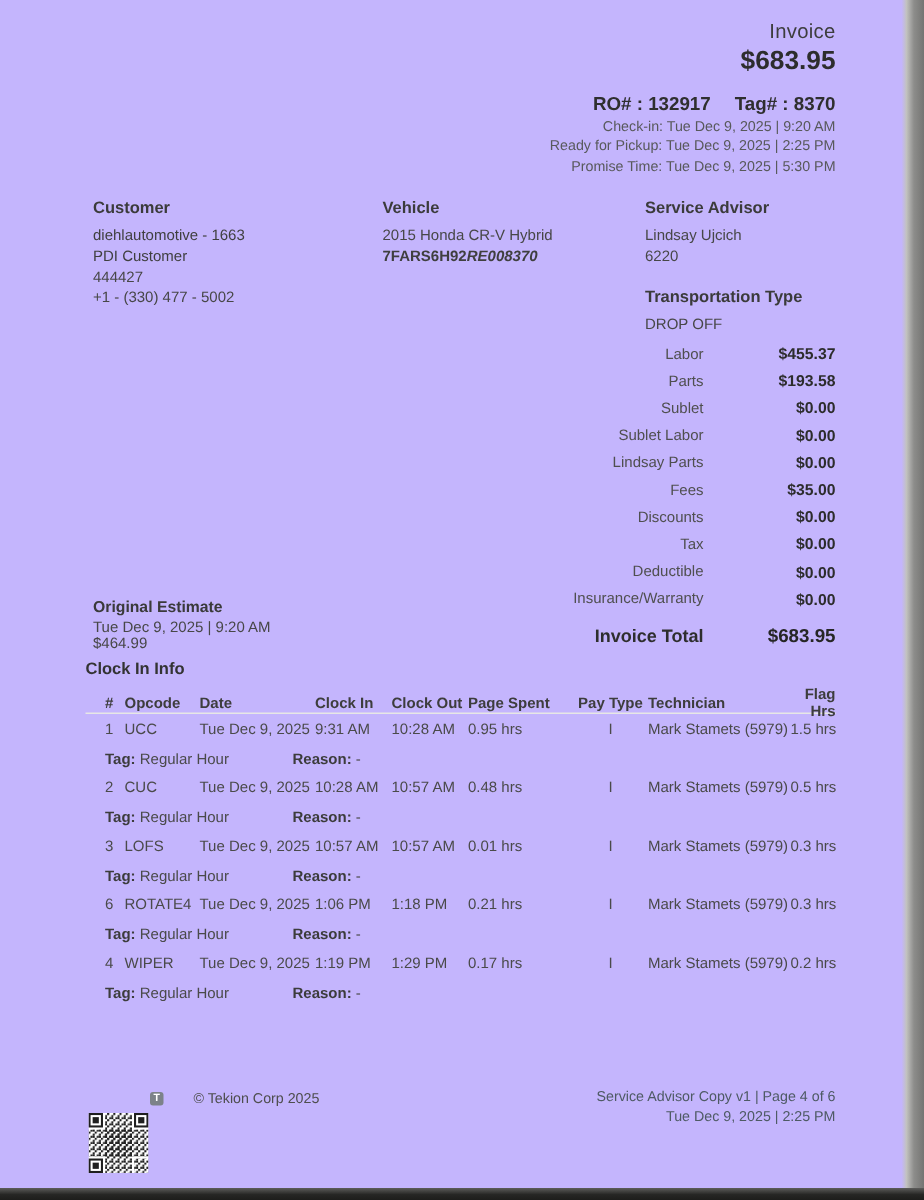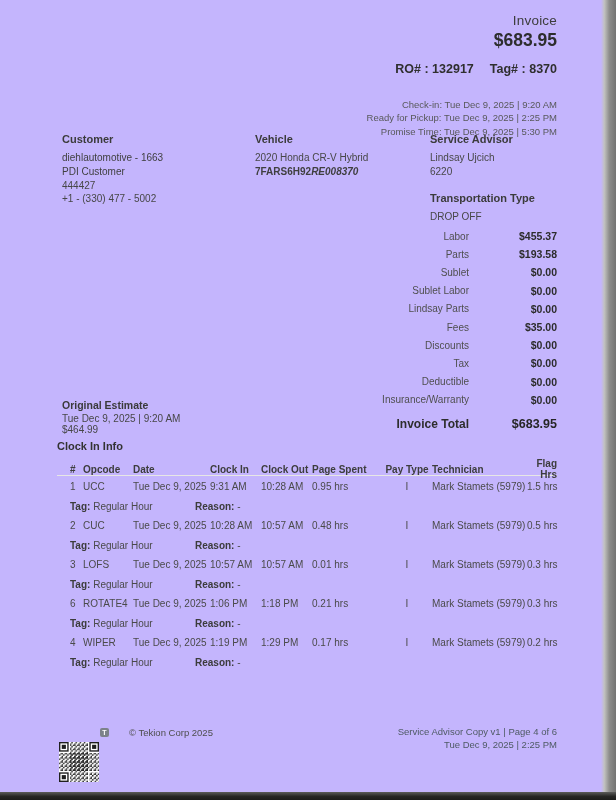--- a/index.html
+++ b/index.html
@@ -25,21 +25,21 @@
     background:linear-gradient(to bottom, #5c5c5a 0%, #262624 55%, #1d1d1b 100%);
     z-index:5;
   }
 
   
   .top-right { position:absolute; top:13px; right:59px; text-align:right; }
   .inv-title { font-size:13.5px; color:#3d3d3d; font-weight:normal; letter-spacing:.2px; }
   .inv-amount { font-size:17.5px; font-weight:bold; color:#2d2d2d; line-height:20px; margin-top:2px; }
   .ro-line { margin-top:12px; font-size:12.5px; font-weight:bold; color:#2f2f2f; }
   .ro-line .tag-part { margin-left:16px; }
-  .meta-lines { margin-top:22px; font-size:9.5px; color:#58595b; line-height:13.4px; }
+  .meta-lines { margin-top:2px; font-size:9.5px; color:#58595b; line-height:13.4px; }
 
   
   .col-heading { font-size:11px; font-weight:bold; color:#3b3b3b; margin-bottom:6px; }
   .col-line { font-size:10px; color:#474747; line-height:13.8px; }
   .party { position:absolute; top:133px; }
   .party-customer { left:62px; width:185px; }
   .party-vehicle  { left:255px; width:175px; }
   .party-advisor  { left:430px; width:150px; }
   .vin { font-weight:bold; color:#3f3f3f; }
   .vin .vin-italic { font-style:italic; }
@@ -115,21 +115,21 @@
   <div class="party party-customer">
     <div class="col-heading">Customer</div>
     <div class="col-line" style="color:#3f3f3f">diehlautomotive - 1663</div>
     <div class="col-line" style="color:#3f3f3f">PDI Customer</div>
     <div class="col-line">444427</div>
     <div class="col-line">+1 - (330) 477 - 5002</div>
   </div>
 
   <div class="party party-vehicle">
     <div class="col-heading">Vehicle</div>
-    <div class="col-line">2020 Honda CR-V Hybrid</div>
+    <div class="col-line">2015 Honda CR-V Hybrid</div>
     <div class="col-line vin"><span>7FARS6H92</span><span class="vin-italic">RE008370</span></div>
   </div>
 
   <div class="party party-advisor">
     <div class="col-heading">Service Advisor</div>
     <div class="col-line">Lindsay Ujcich</div>
     <div class="col-line">6220</div>
     <div class="transport">
       <div class="col-heading">Transportation Type</div>
       <div class="col-line">DROP OFF</div>

